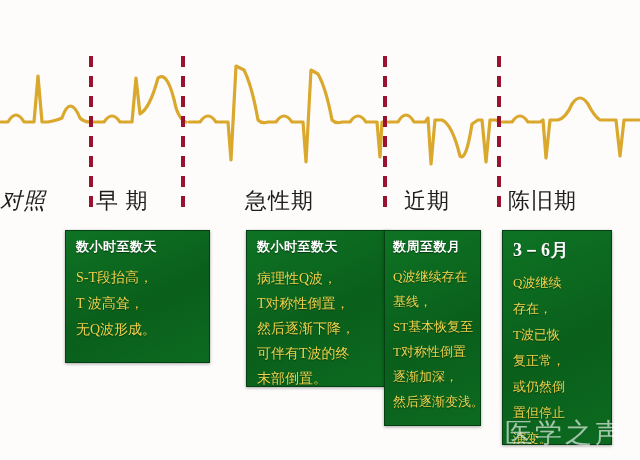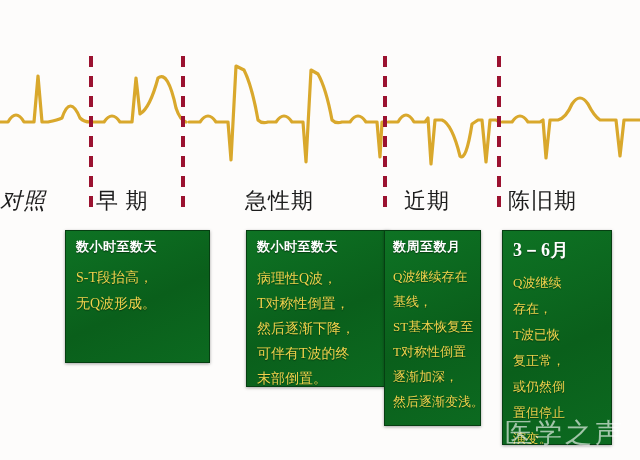--- a/index.html
+++ b/index.html
@@ -147,20 +147,21 @@
   <div class="stage-label" style="left:0px;top:186px;font-style:italic;">对照</div>
   <div class="stage-label" style="left:96px;top:186px;">早 期</div>
   <div class="stage-label" style="left:245px;top:186px;">急性期</div>
   <div class="stage-label" style="left:404px;top:186px;">近期</div>
   <div class="stage-label" style="left:508px;top:186px;">陈旧期</div>
 
   <div class="box" id="box1">
     <div class="box-title">数小时至数天</div>
     <ul class="box-lines">
       <li>S-T段抬高，</li>
+      <li>T 波高耸，</li>
       <li>无Q波形成。</li>
     </ul>
   </div>
 
   <div class="box" id="box2">
     <div class="box-title">数小时至数天</div>
     <ul class="box-lines">
       <li>病理性Q波，</li>
       <li>T对称性倒置，</li>
       <li>然后逐渐下降，</li>

